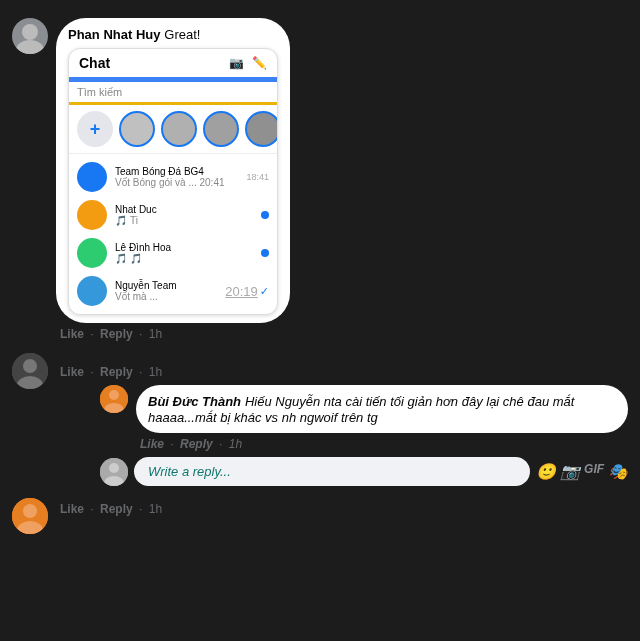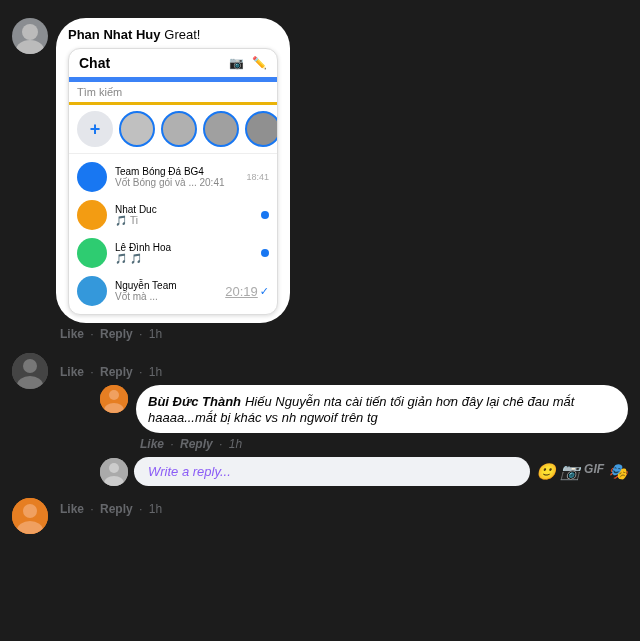--- a/index.html
+++ b/index.html
@@ -228,21 +228,21 @@
       margin-top: 4px;
       gap: 6px;
     }
 
     .write-reply-input {
       flex: 1;
       background: #f0f2f5;
       border-radius: 20px;
       padding: 7px 14px;
       font-size: 13px;
-      color: #8b5cf6;
+      color: #0f766e;
       cursor: text;
     }
 
     .reply-icons {
       display: flex;
       gap: 4px;
       color: #8a8d91;
     }
 
     .reaction-emoji {

